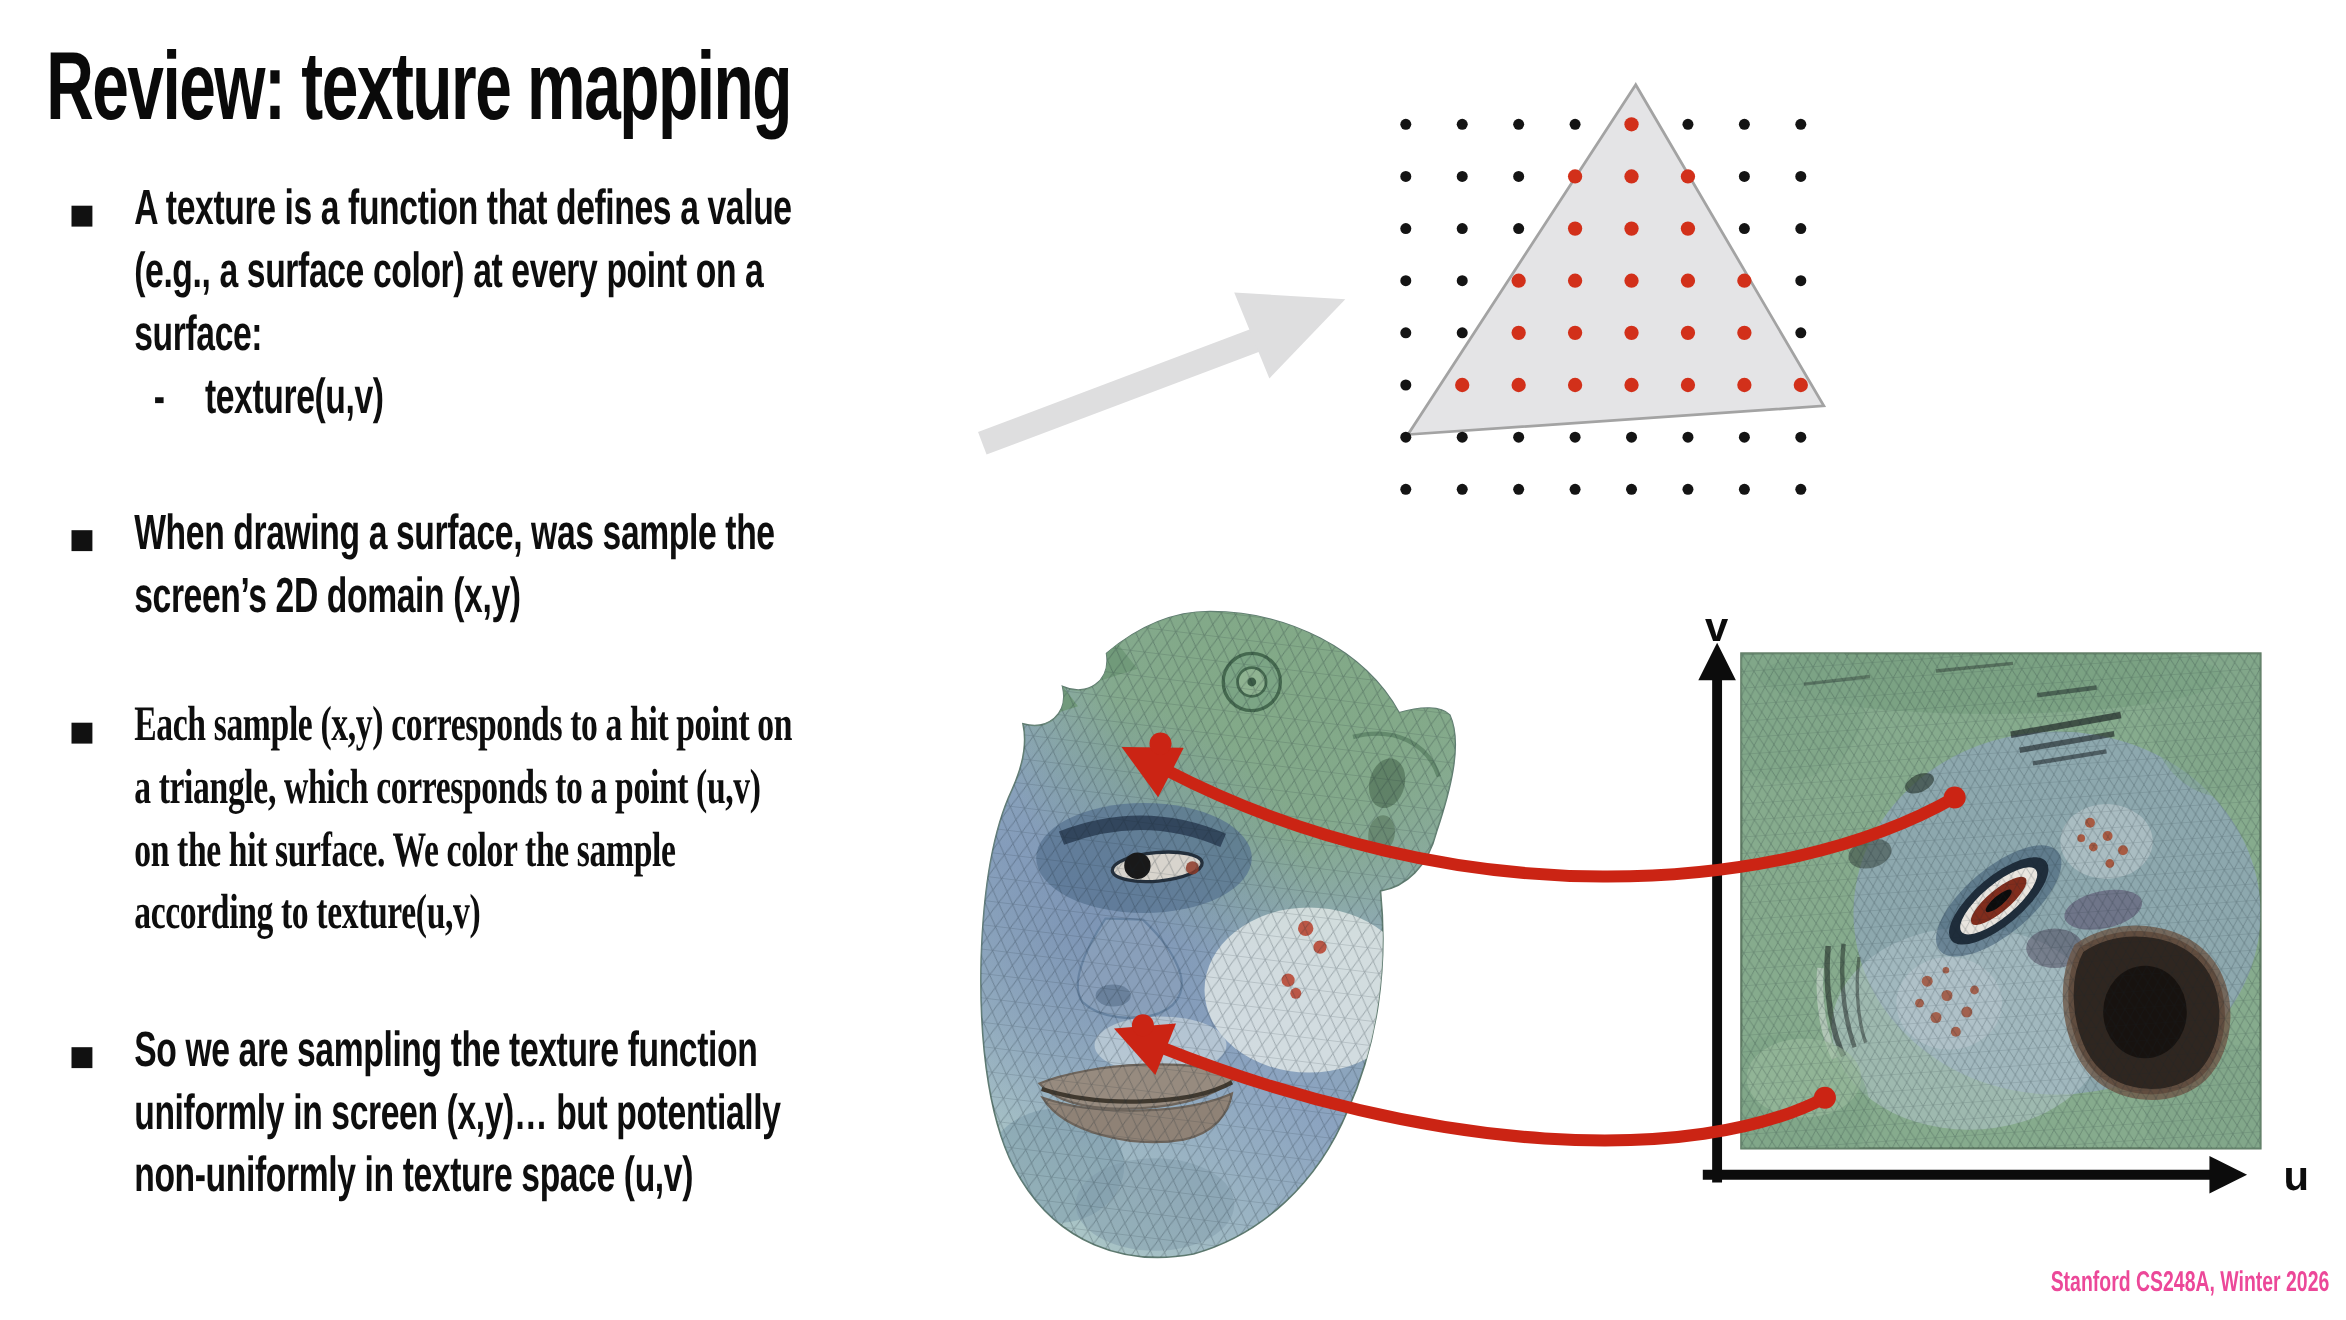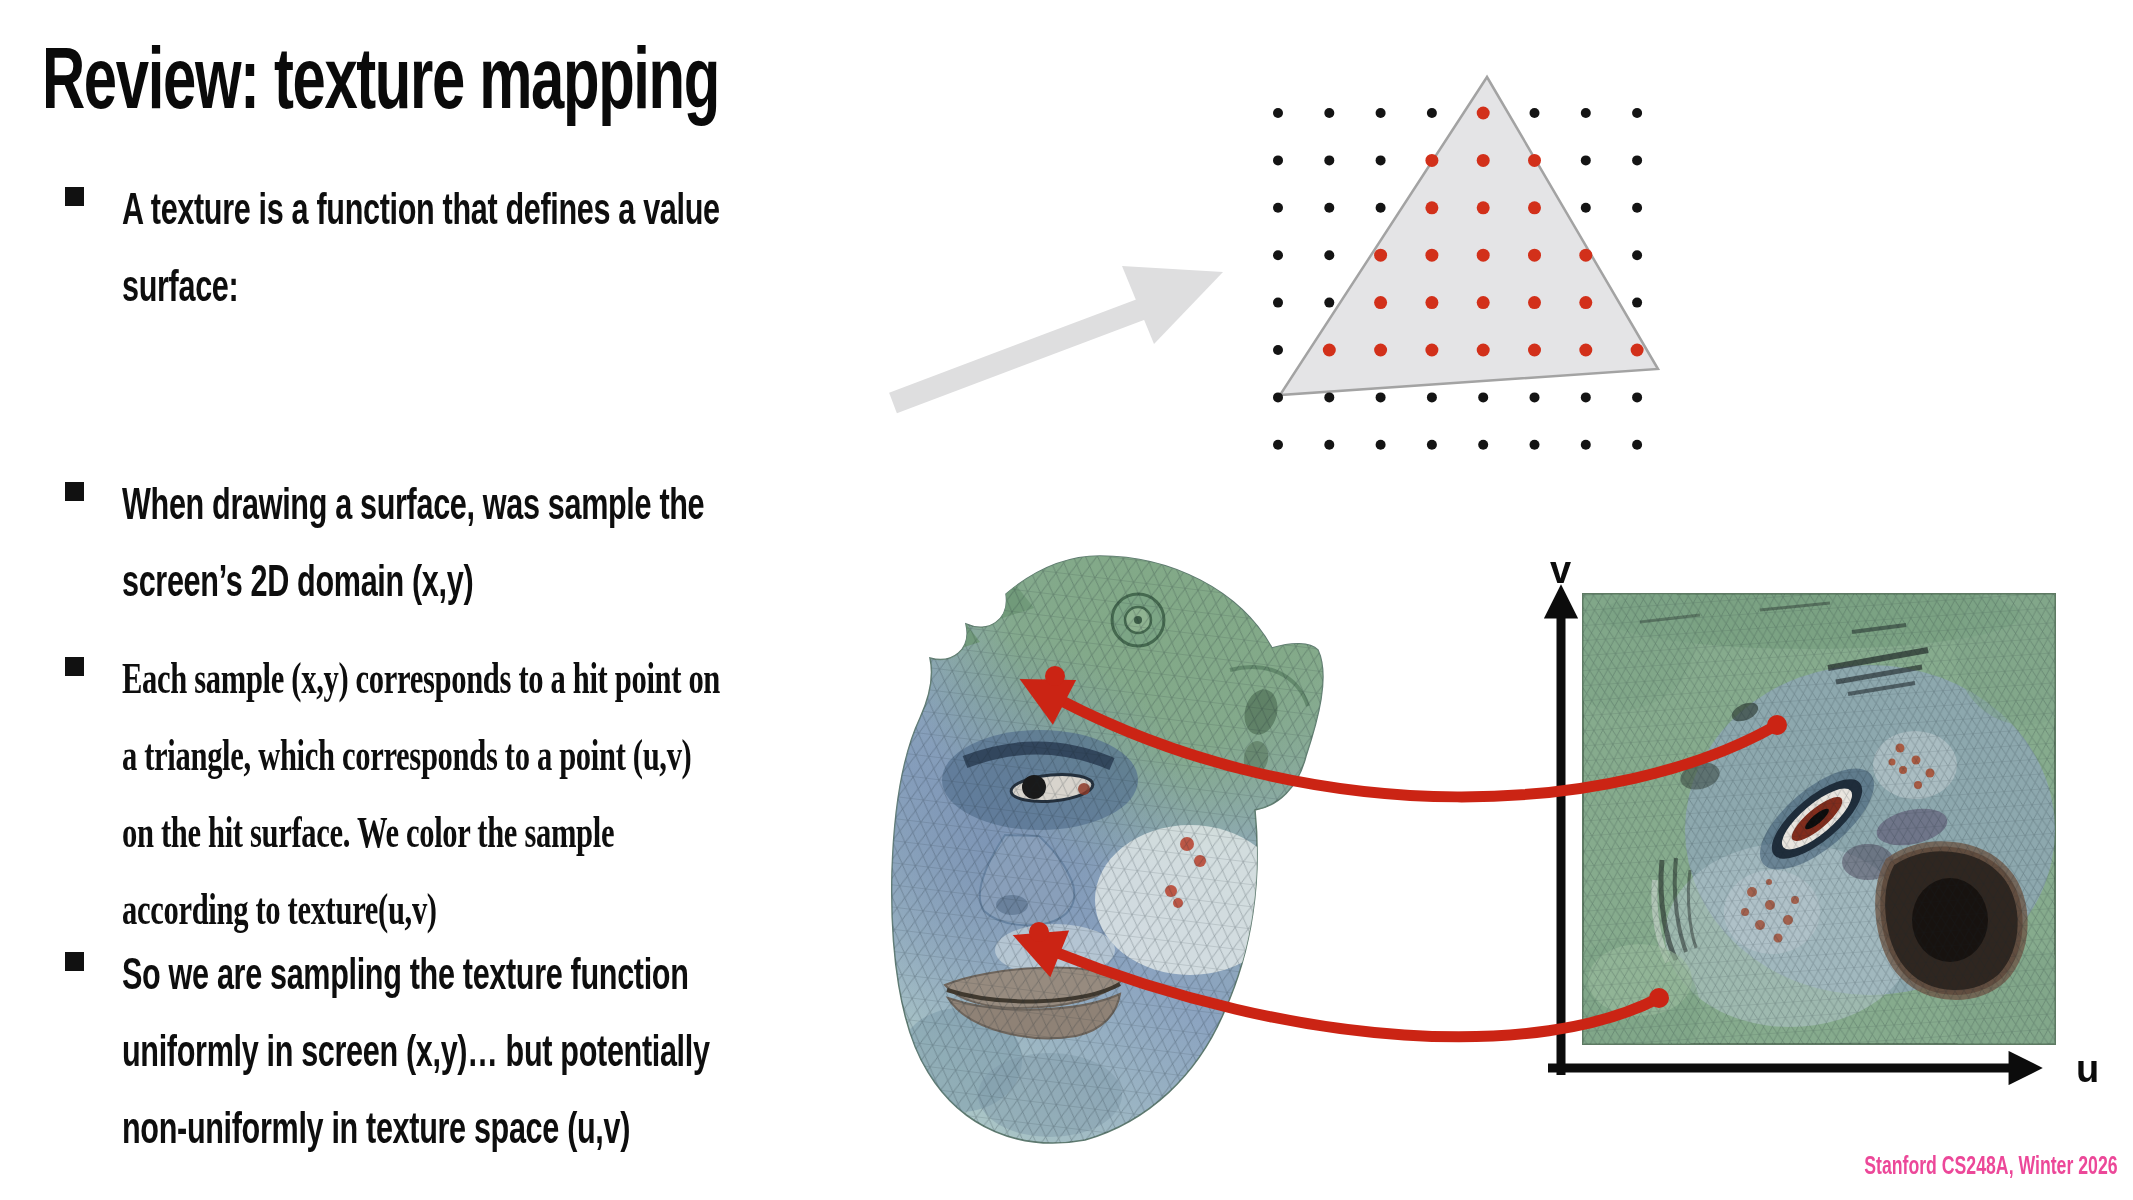--- a/index.html
+++ b/index.html
@@ -10,42 +10,44 @@
   }
   .slide{position:relative;width:2133px;height:1200px;background:#fff;}
   .ctext{display:inline-block;transform:scaleX(0.68);transform-origin:0 0;white-space:nowrap;}
   .title{
     position:absolute;left:42px;top:34px;font-size:88px;font-weight:700;
     letter-spacing:-2px;color:#0a0a0a;line-height:1;
   }
   .bullet{position:absolute;left:65px;color:#0e0e0e;font-weight:700;font-size:45px;letter-spacing:-0.5px;}
   .bullet .marker{position:absolute;left:0;top:27px;width:19px;height:19px;background:#111;}
   .bullet .lines{margin-left:57px;}
-  .bullet .line{height:57px;line-height:57px;margin-top:20px;}
+  .bullet .line{height:57px;line-height:57px;}
   .subline .dash{display:inline-block;margin-left:26px;}
   .subline .subtext{display:inline-block;margin-left:54px;}
   .footer{
     position:absolute;right:15px;top:1150px;font-size:26px;font-weight:700;color:#ec4899;
   }
   .footer .ctext{transform-origin:100% 0;}
   .gfx{position:absolute;left:0;top:0;width:2133px;height:1200px;}
   svg text{font-family:"Liberation Sans","DejaVu Sans",sans-serif;font-weight:700;}
 </style>
 </head>
 <body>
 
 <div class="slide">
 
   <div class="title"><span class="ctext">Review: texture mapping</span></div>
 
   <div class="bullet" style="top:160px;">
     <div class="marker"></div>
     <div class="lines">
       <div class="line"><span class="ctext">A texture is a function that defines a value</span></div>
+      <div class="line"><span class="ctext">(e.g., a surface color) at every point on a</span></div>
       <div class="line"><span class="ctext">surface:</span></div>
+      <div class="line"><span class="ctext subline"><span class="dash">-</span><span class="subtext">texture(u,v)</span></span></div>
     </div>
   </div>
 
   <div class="bullet" style="top:455px;">
     <div class="marker"></div>
     <div class="lines">
       <div class="line"><span class="ctext">When drawing a surface, was sample the</span></div>
       <div class="line"><span class="ctext">screen’s 2D domain (x,y)</span></div>
     </div>
   </div>

